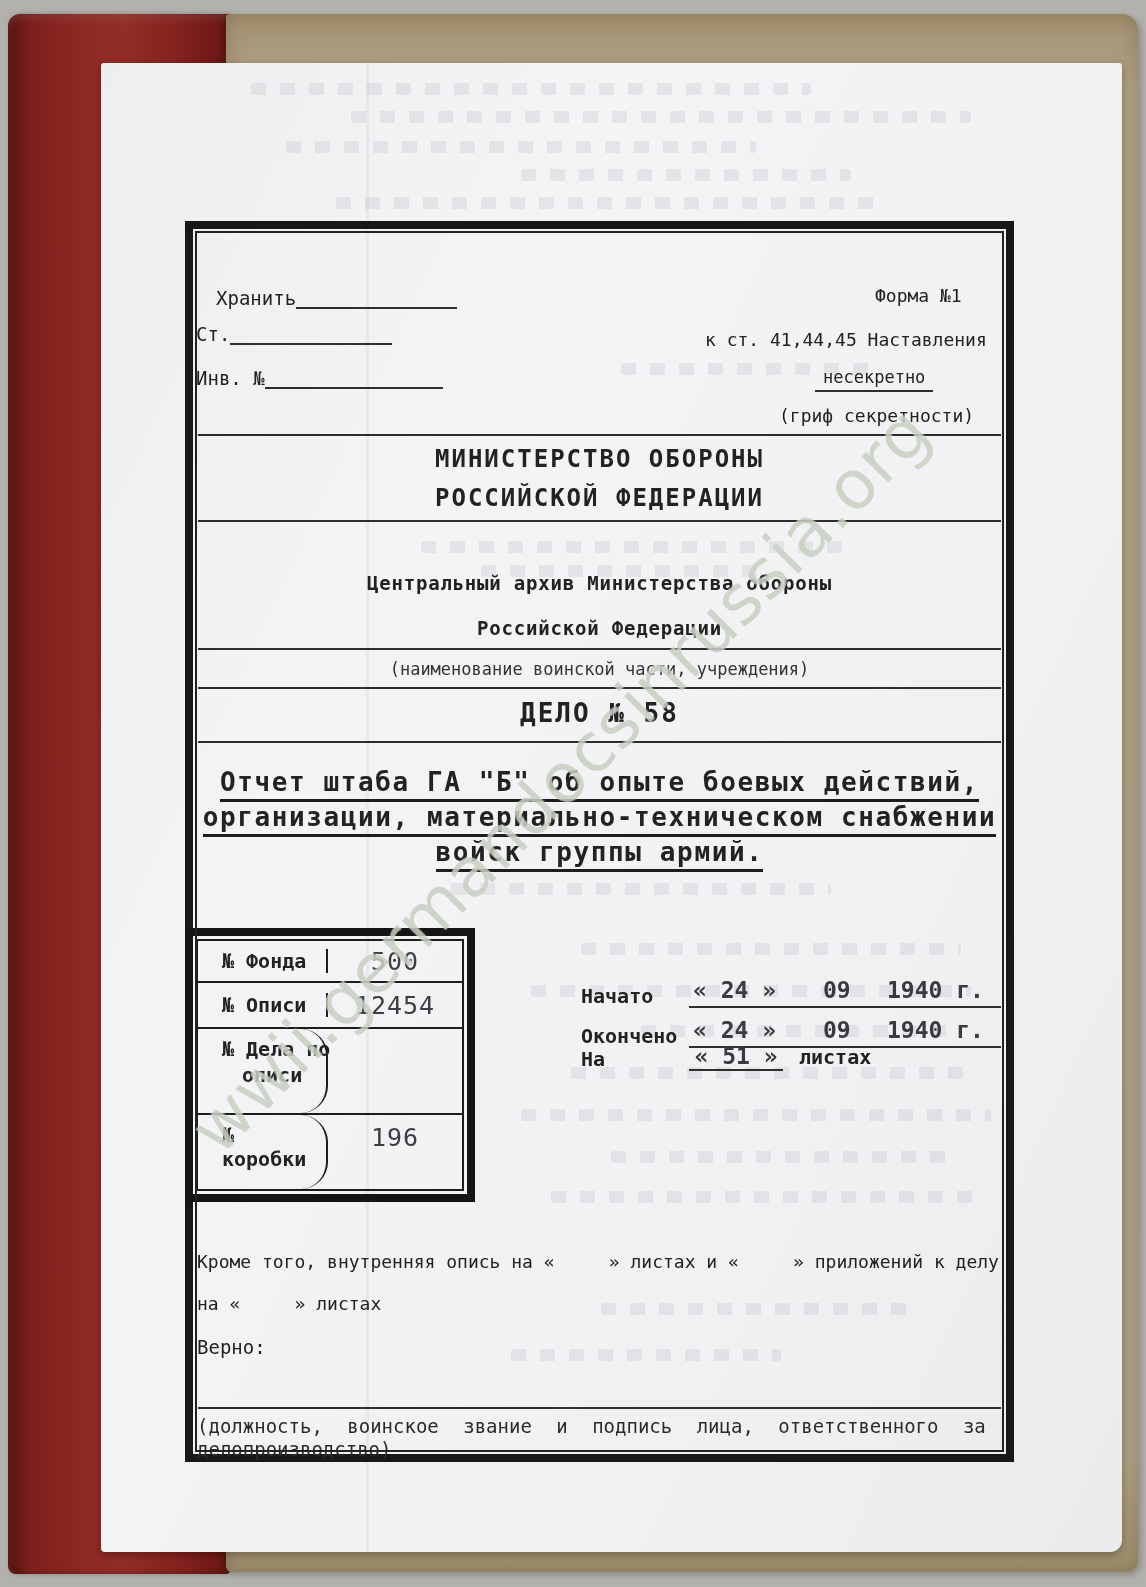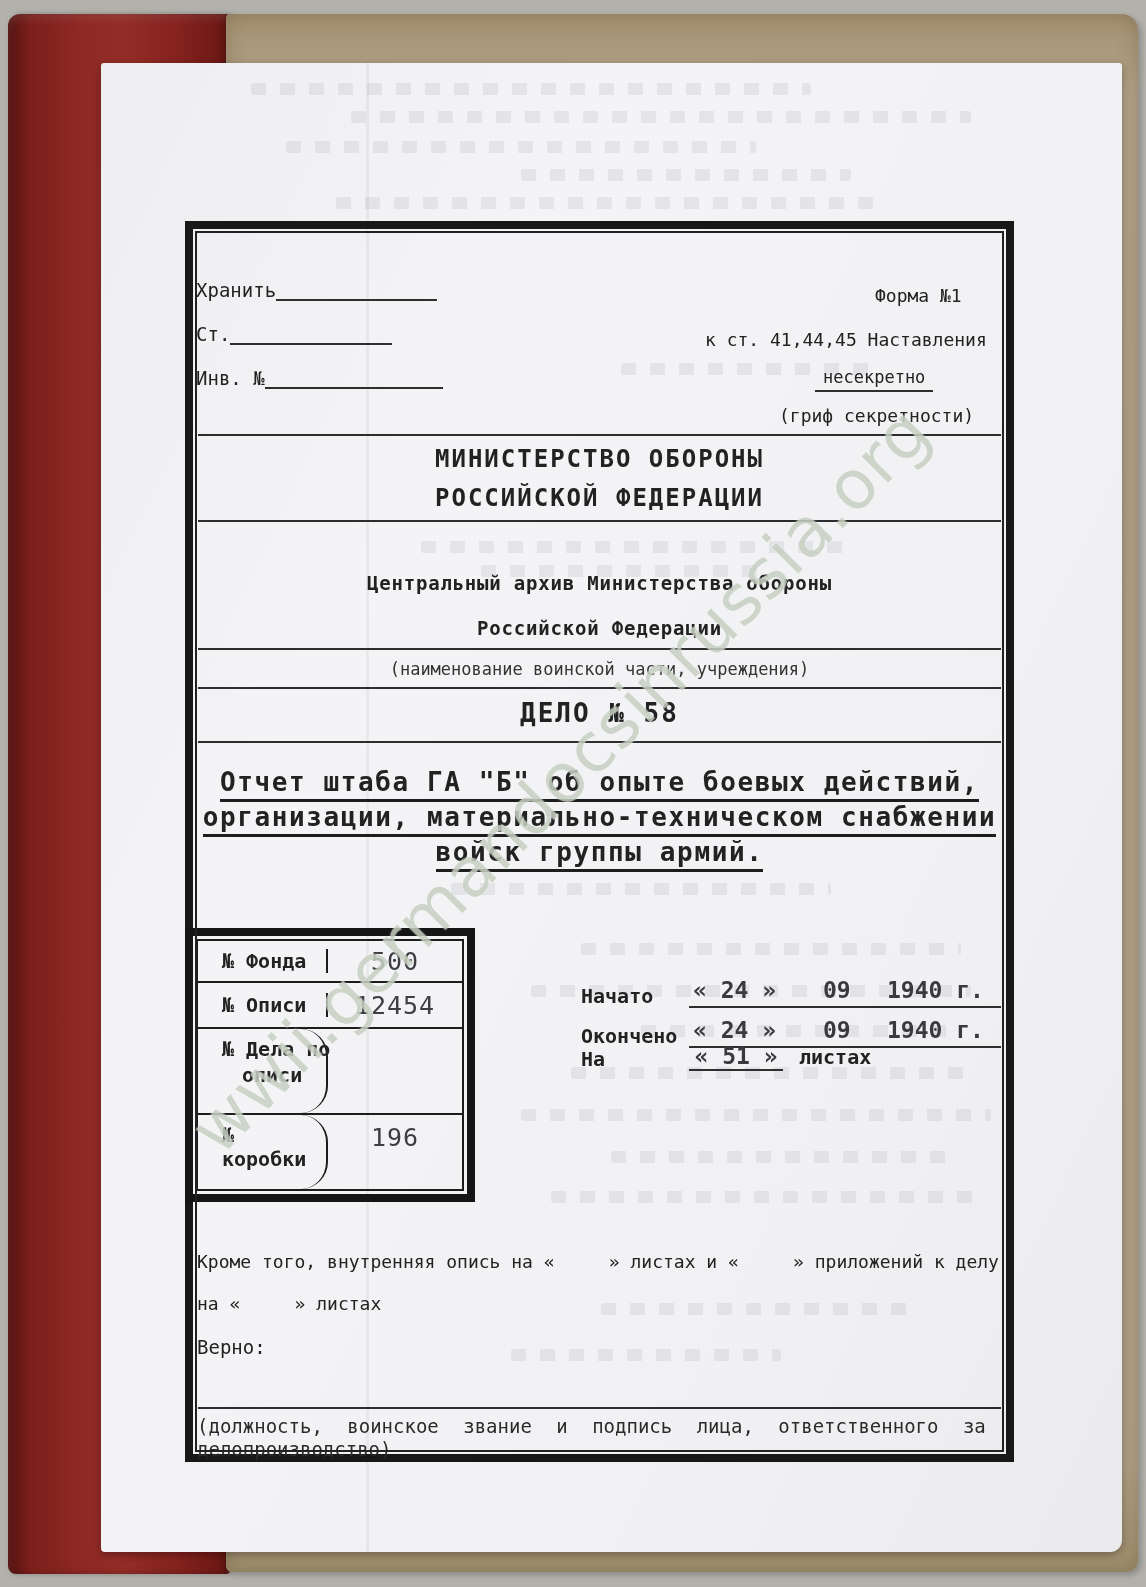--- a/index.html
+++ b/index.html
@@ -43,21 +43,21 @@
     position:absolute;left:84px;top:158px;width:829px;height:1241px;z-index:2;
     box-shadow:inset 0 0 0 8px #181818;
   }
   .frame::after{content:"";position:absolute;inset:10px;border:2px solid #222;pointer-events:none;}
   .frame *{position:absolute;}
   .hline{height:2px;background:#2d2d2d;left:13px;width:803px;}
   
   .fld{left:11px;display:flex;align-items:flex-end;height:26px;font-size:19px;}
   .fld .uline{flex:1;border-bottom:2px solid #2e2e2e;height:20px;position:static;}
   .fld span{position:static;white-space:pre;}
-  .f-store{top:54px;width:241px;}
+  .f-store{top:62px;width:241px;padding-left:20px;}
   .f-st{top:98px;width:196px;}
   .f-inv{top:142px;width:247px;}
   
   .form-no{left:690px;top:64px;font-size:18px;}
   .articles{left:520px;top:108px;font-size:18px;}
   .secrecy{left:630px;top:146px;font-size:17px;border-bottom:2px solid #2e2e2e;padding:0 8px 3px 8px;}
   .secrecy-cap{left:594px;top:184px;font-size:18px;}
   .hl-1{top:213px;} .hl-2{top:299px;} .hl-3{top:427px;} .hl-4{top:466px;} .hl-5{top:520px;}
   .center{left:0;width:100%;text-align:center;}
   .ministry1{top:224px;font-size:24px;font-weight:bold;letter-spacing:2px;}

